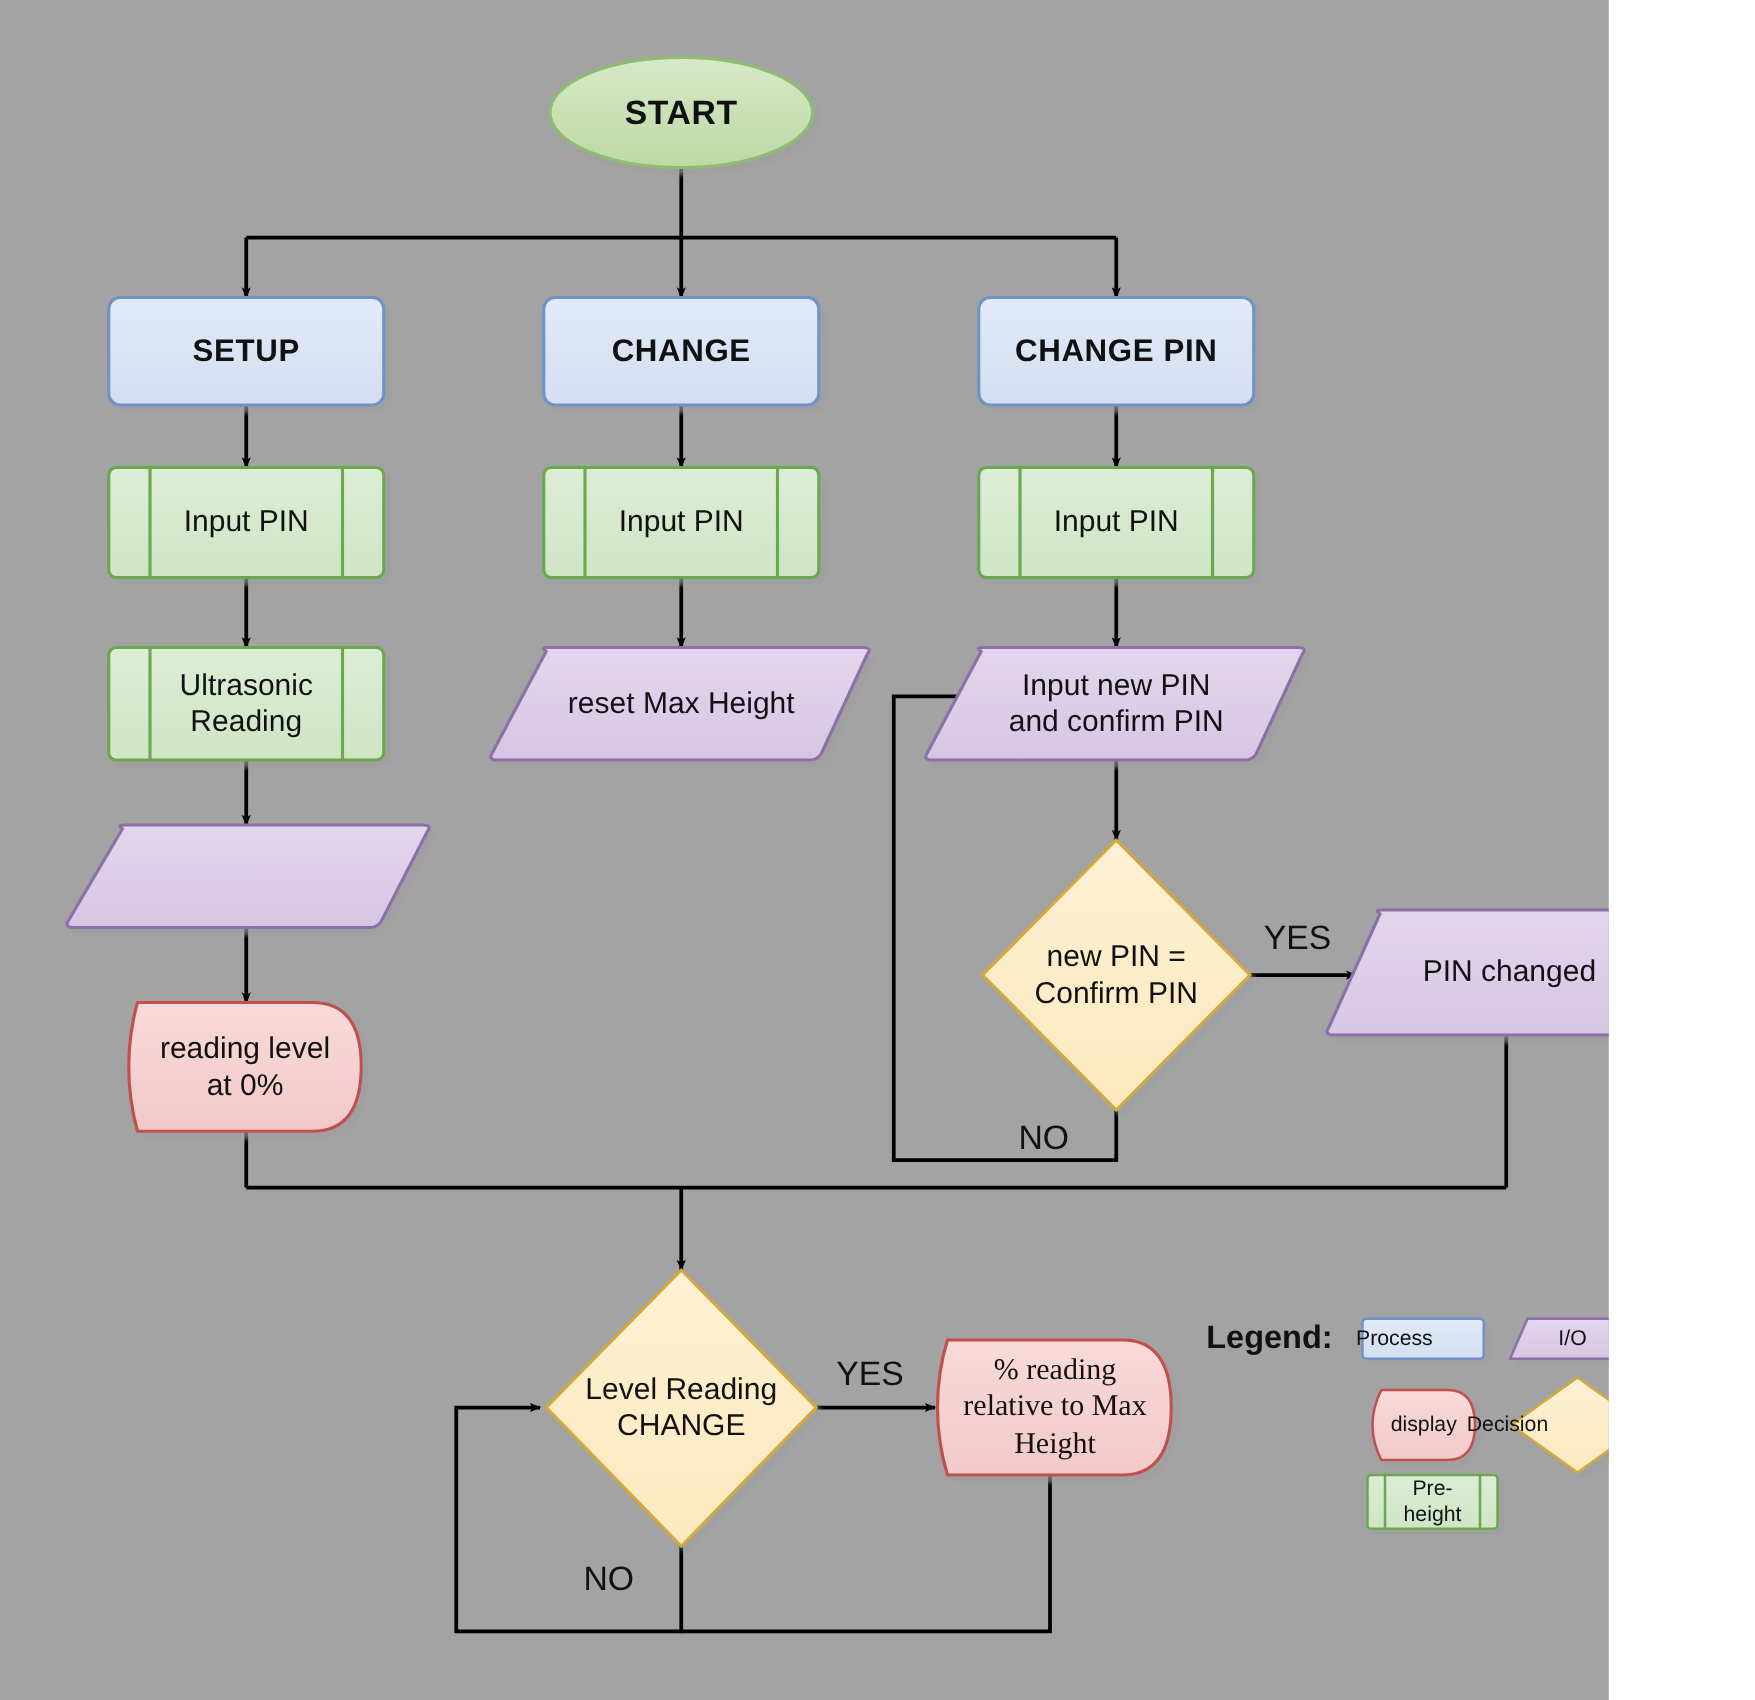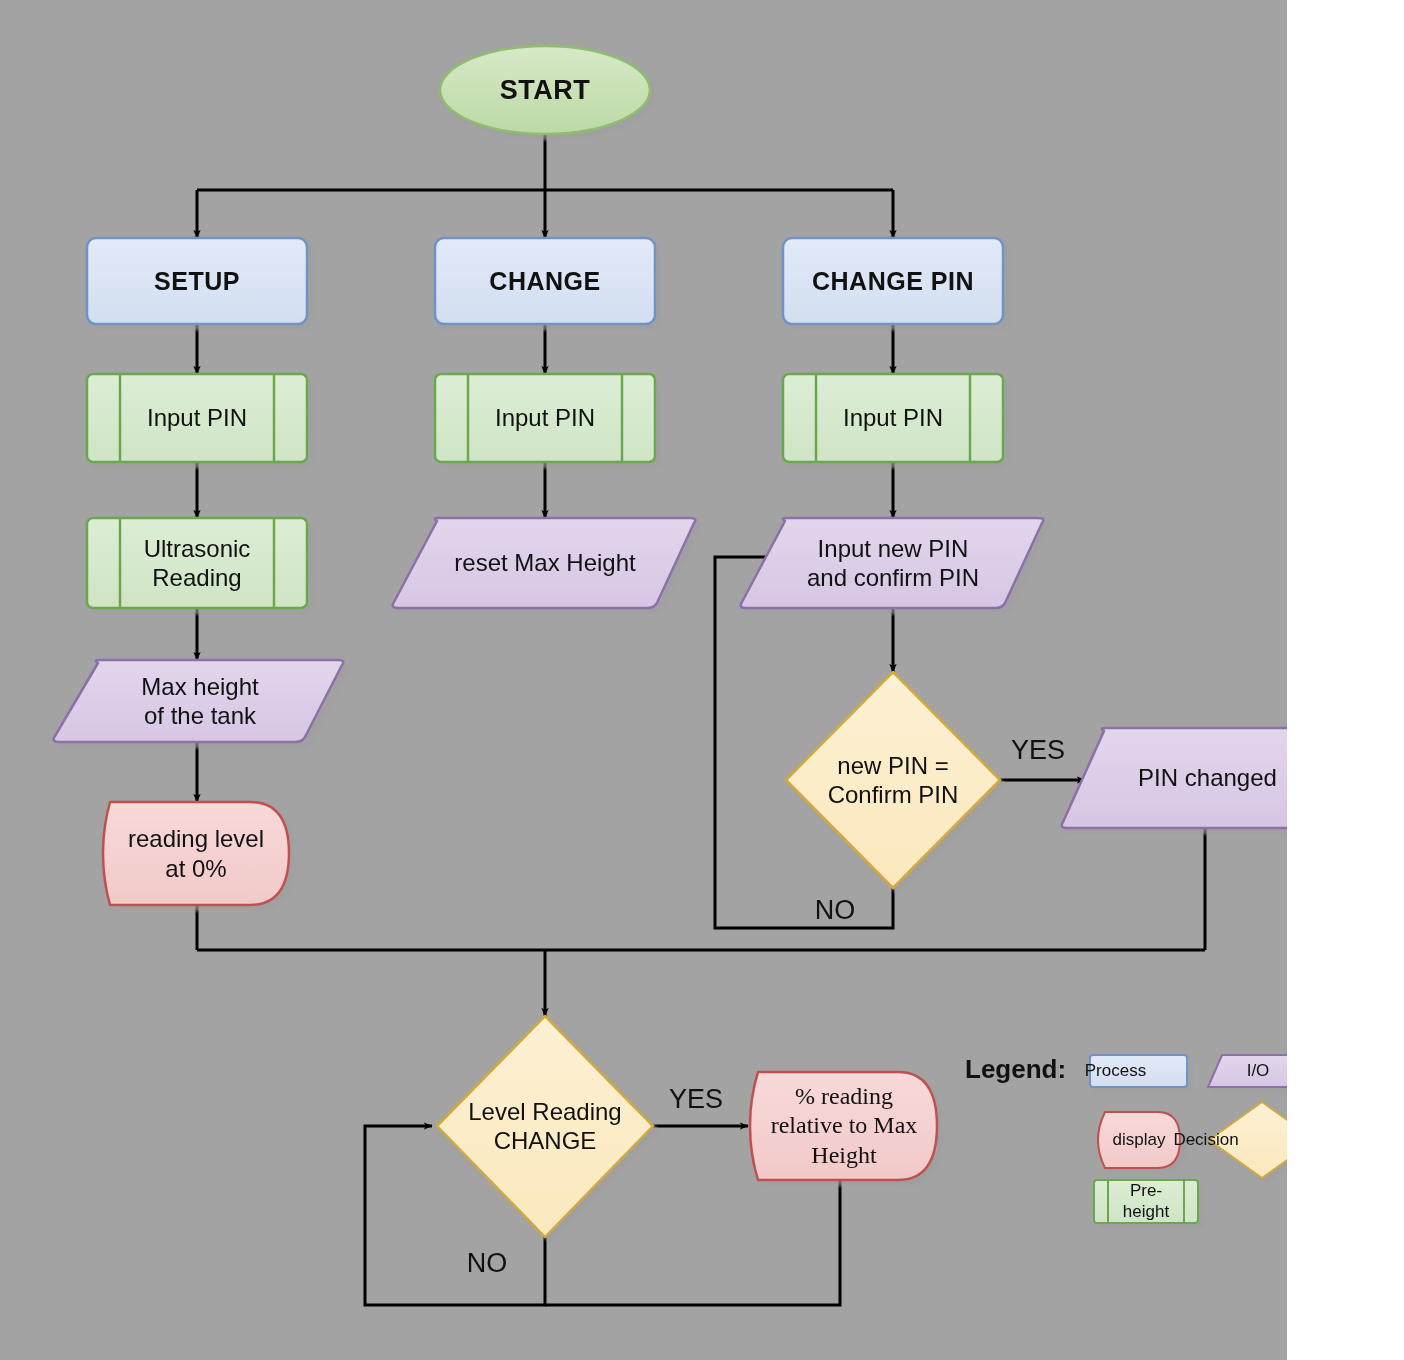--- a/index.html
+++ b/index.html
@@ -192,22 +192,20 @@
   <div class="node-label lbl-body" style="left:816px; top:374px; width:154px; height:88px;">Input PIN</div>
 
   <div class="node-label lbl-body" style="left:120px; top:518px; width:154px; height:90px;">Ultrasonic
 Reading</div>
 
   <div class="node-label lbl-body" style="left:400px; top:518px; width:290px; height:90px;">reset Max Height</div>
 
   <div class="node-label lbl-body" style="left:748px; top:518px; width:290px; height:90px;">Input new PIN
 and confirm PIN</div>
 
-  <div class="node-label lbl-body" style="left:60px; top:660px; width:280px; height:82px;">Max height
-of the tank</div>
 
   <div class="node-label lbl-body" style="left:1065px; top:728px; width:285px; height:100px;">PIN changed</div>
 
   <div class="node-label lbl-body" style="left:105px; top:802px; width:182px; height:103px;">reading level
 at 0%</div>
 
   <div class="node-label lbl-body" style="left:793px; top:730px; width:200px; height:100px;">new PIN =
 Confirm PIN</div>
 
   <div class="node-label lbl-body" style="left:443px; top:1076px; width:204px; height:100px;">Level Reading

